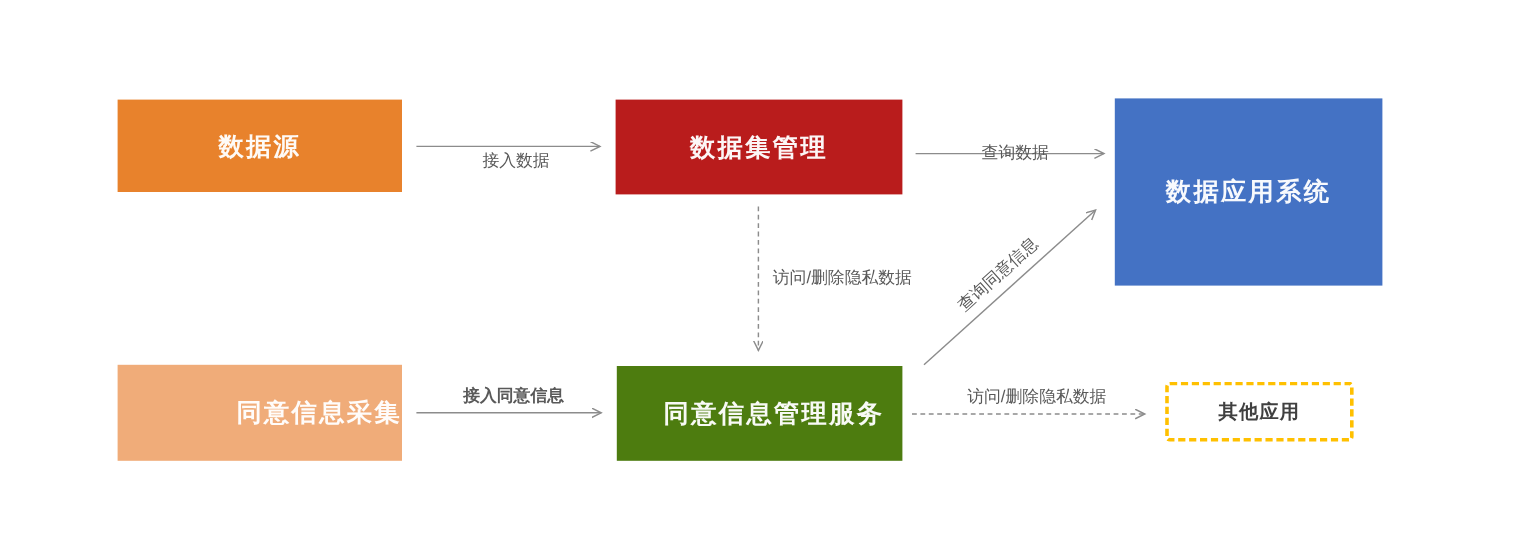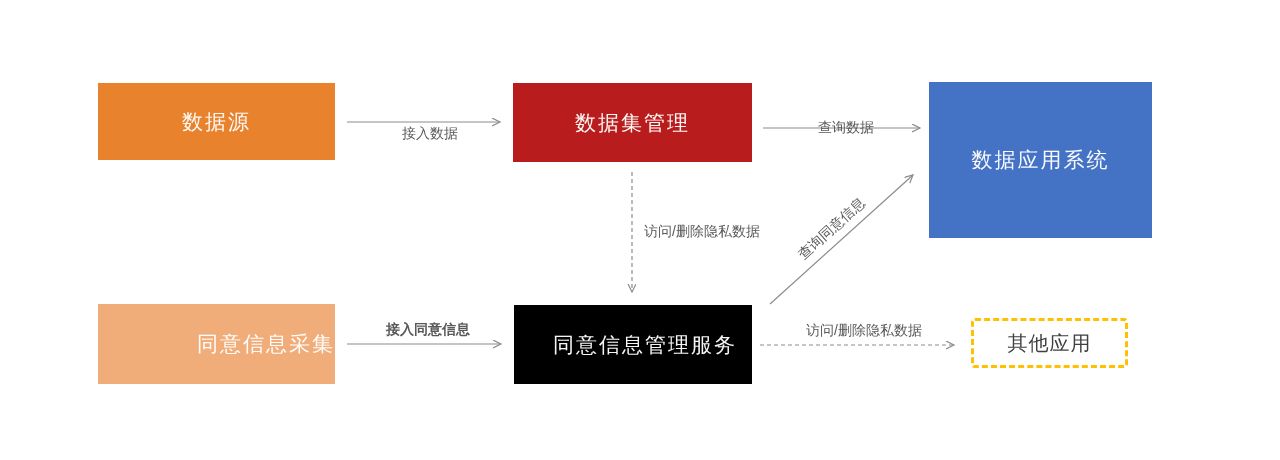--- a/index.html
+++ b/index.html
@@ -23,34 +23,34 @@
   }
   .node {
     position: absolute;
     display: flex;
     align-items: center;
     justify-content: center;
     box-sizing: border-box;
     color: rgba(255,255,255,0.96);
     font-size: 21px;
     letter-spacing: 2px;
-    font-weight: 400;
+    font-weight: 700;
   }
   .node-data-source        { left:  98px; top:  83px; width: 237px; height: 77px;  background: #E8822C; }
   .node-dataset-mgmt       { left: 513px; top:  83px; width: 239px; height: 79px;  background: #b91c1c; }
   .node-data-app-system    { left: 929px; top:  82px; width: 223px; height: 156px; background: #4472C4; }
   .node-consent-collection { left:  98px; top: 304px; width: 237px; height: 80px;  background: #F0AC79; justify-content: flex-end; }
-  .node-consent-service    { left: 514px; top: 305px; width: 238px; height: 79px;  background: #000000; padding-left: 24px; }
+  .node-consent-service    { left: 514px; top: 305px; width: 238px; height: 79px;  background: #4d7c0f; padding-left: 24px; }
   .node-other-apps {
     left: 971px; top: 318px; width: 157px; height: 50px;
     background: #ffffff;
     border: 3px dashed #FFC000;
     border-radius: 4px;
     color: #404040;
-    font-size: 20px;
+    font-size: 16px;
     letter-spacing: 1px;
   }
   .edge-label {
     position: absolute;
     font-size: 14px;
     color: #595959;
     white-space: nowrap;
     transform: translate(-50%, -50%);
   }
   .edge-label.left-anchored {

